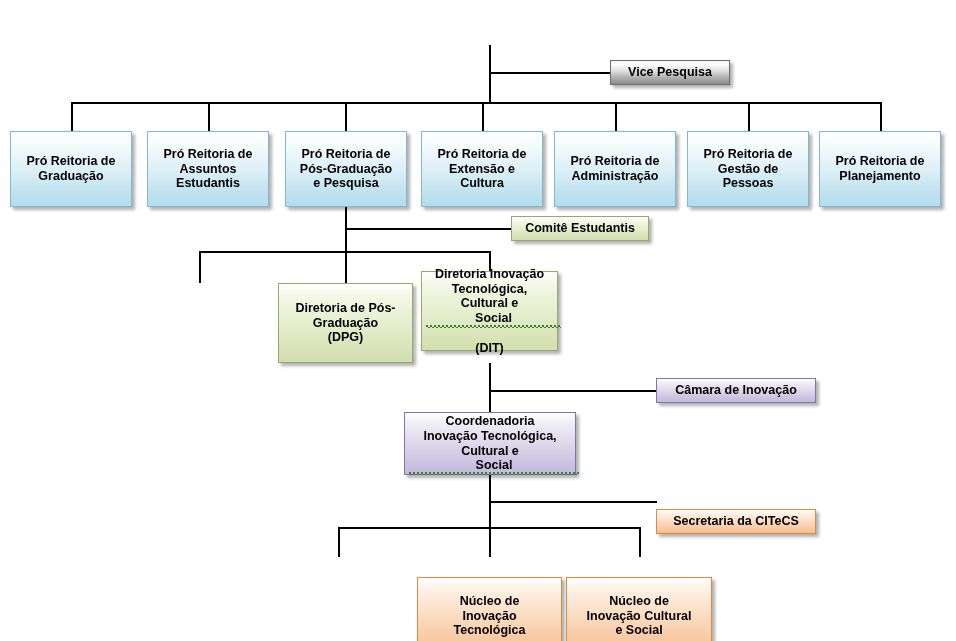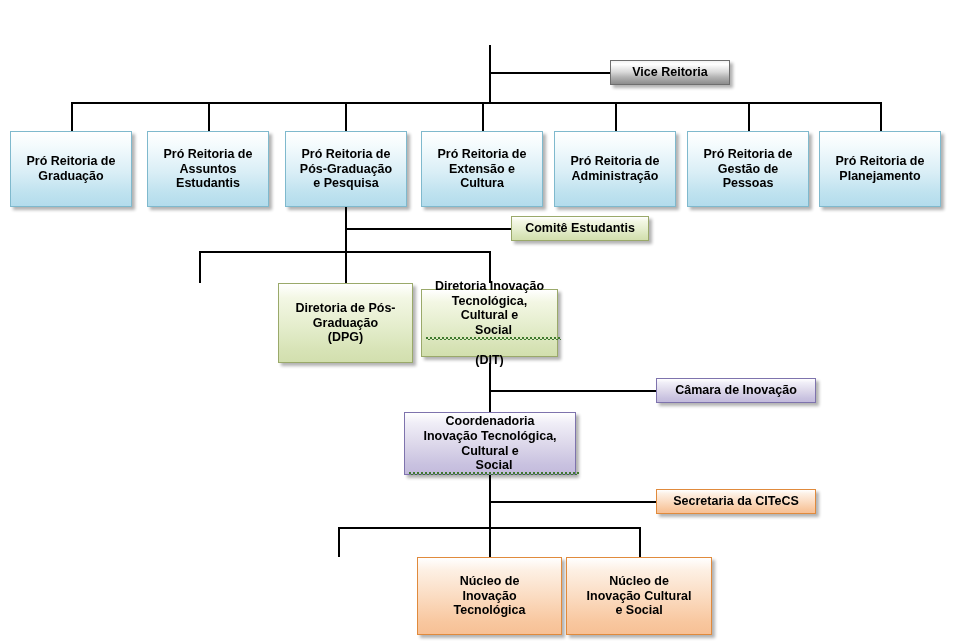--- a/index.html
+++ b/index.html
@@ -65,20 +65,21 @@
     background:linear-gradient(to bottom,#ffffff 0%,#f0eef7 16%,#dcd7ea 52%,#c9c2e0 84%,#c3bbdc 100%);
     border:1px solid #7e73ad;
     font-size:12.5px;
   }
 
   
   .orange{
     background:linear-gradient(to bottom,#ffffff 0%,#fdf0e4 16%,#fbdcc2 50%,#f8c79f 84%,#f7c095 100%);
     border:1px solid #e08a3c;
     font-size:12.5px;
+    margin-top:20px;
   }
 
   
   .side{font-size:12.5px;}
 
   
   .squiggle{
     position:relative;
     display:inline-block;
     padding-bottom:1px;
@@ -127,21 +128,21 @@
   <div class="line v" style="left:489px;top:475px;width:2px;height:54px;"></div>
   <div class="line h" style="left:489px;top:501px;width:168px;height:2px;"></div>
 
   <div class="line h" style="left:338px;top:527px;width:303px;height:2px;"></div>
   <div class="line v" style="left:338px;top:527px;width:2px;height:30px;"></div>
   <div class="line v" style="left:489px;top:527px;width:2px;height:30px;"></div>
   <div class="line v" style="left:639px;top:527px;width:2px;height:30px;"></div>
 
 
   <div class="node silver side" id="vice-reitoria" style="left:610px;top:60px;width:120px;height:25px;">
-    <span>Vice Reitoria</span>
+    <span>Vice Pesquisa</span>
   </div>
 
   <div class="node blue" style="left:10px;top:131px;width:122px;height:76px;">
     <span>Pró Reitoria de<br>Graduação</span>
   </div>
   <div class="node blue" style="left:147px;top:131px;width:122px;height:76px;">
     <span>Pró Reitoria de<br>Assuntos<br>Estudantis</span>
   </div>
   <div class="node blue" style="left:285px;top:131px;width:122px;height:76px;">
     <span>Pró Reitoria de<br>Pós-Graduação<br>e Pesquisa</span>
@@ -159,21 +160,21 @@
     <span>Pró Reitoria de<br>Planejamento</span>
   </div>
 
   <div class="node green side" style="left:511px;top:216px;width:138px;height:25px;">
     <span>Comitê Estudantis</span>
   </div>
 
   <div class="node green" style="left:278px;top:283px;width:135px;height:80px;">
     <span>Diretoria de Pós-<br>Graduação<br>(DPG)</span>
   </div>
-  <div class="node green" style="left:421px;top:289px;width:137px;height:68px;">
+  <div class="node green" style="left:421px;top:271px;width:137px;height:80px;">
     <span>Diretoria Inovação<br>Tecnológica,<br>Cultural e <span class="squiggle">Social</span><br>(DIT)</span>
   </div>
 
   <div class="node lavender side" style="left:656px;top:378px;width:160px;height:25px;">
     <span>Câmara de Inovação</span>
   </div>
 
   <div class="node lavender" style="left:404px;top:412px;width:172px;height:63px;justify-content:center;">
     <span>Coordenadoria<br>Inovação Tecnológica,<br>Cultural e <span class="squiggle">Social</span></span>
   </div>

